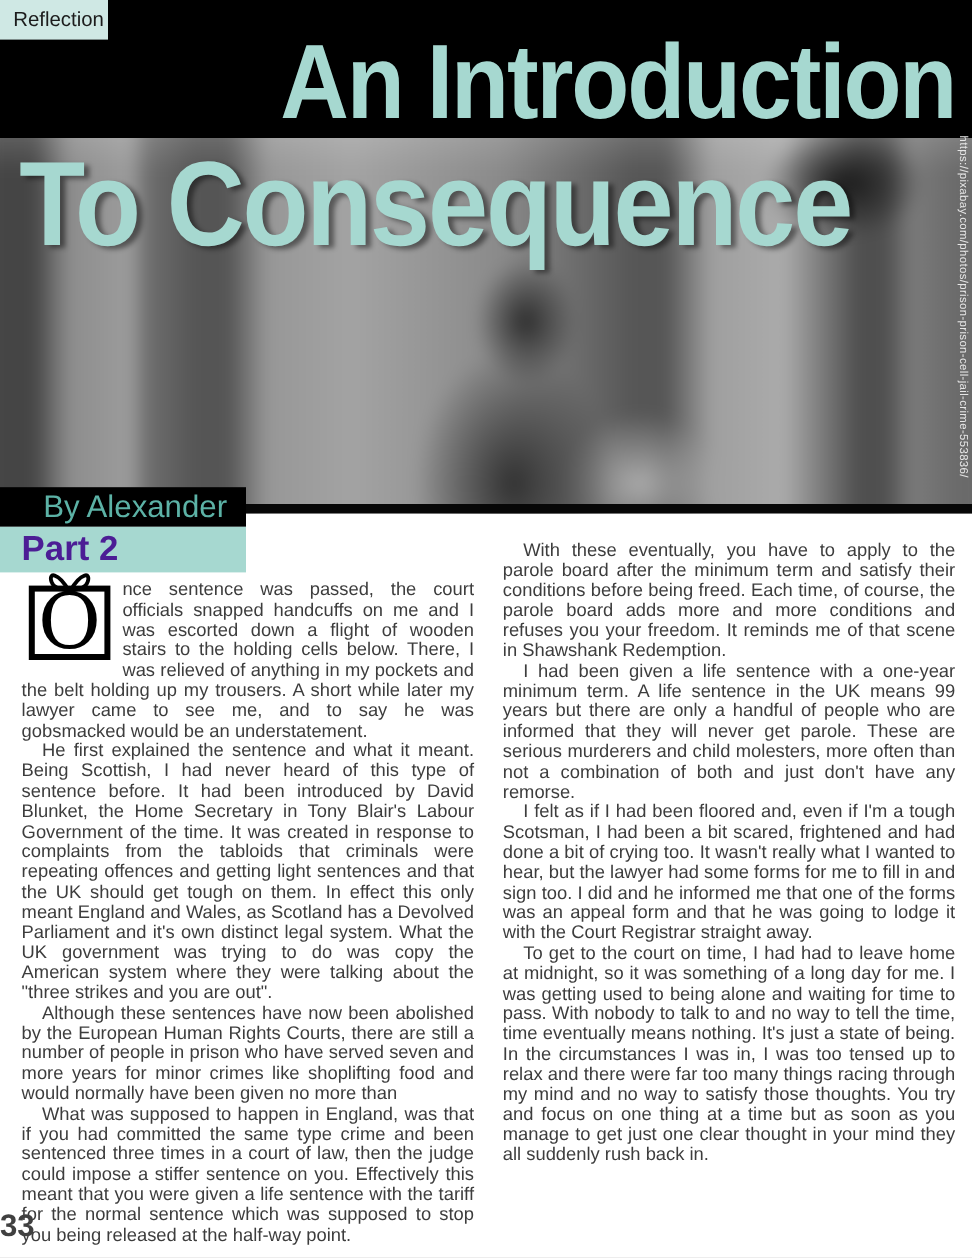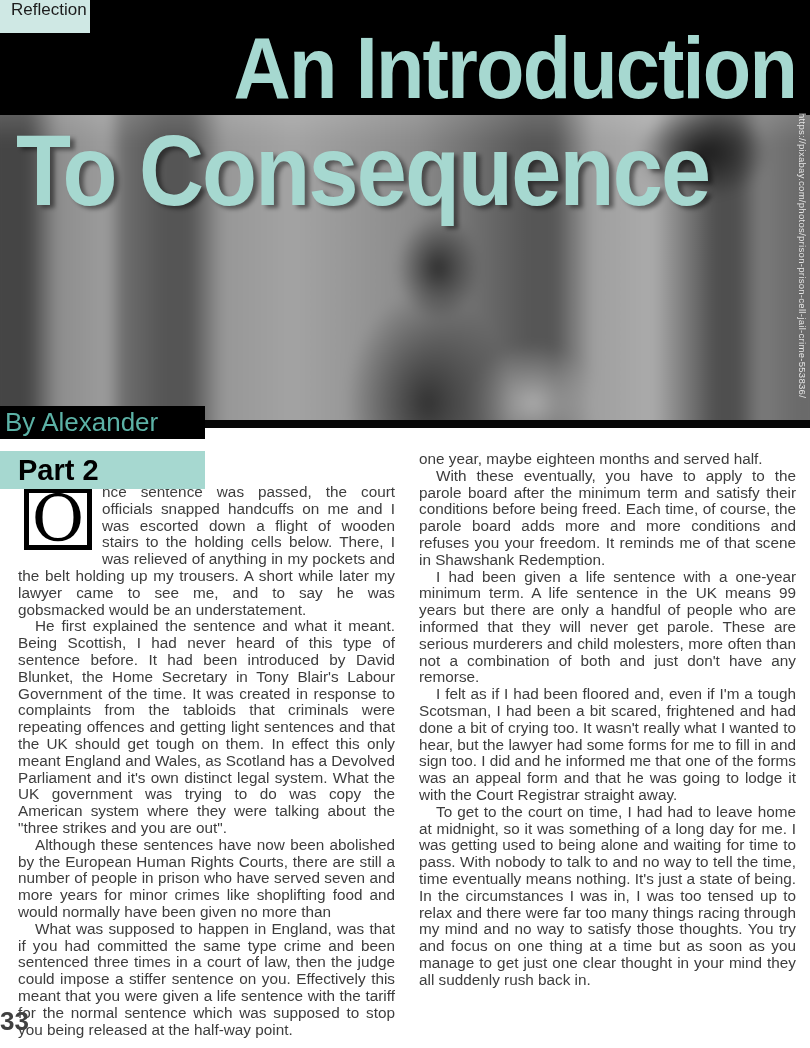--- a/index.html
+++ b/index.html
@@ -8,21 +8,21 @@
     background:#ffffff; overflow:hidden;
     font-family:"Liberation Sans", sans-serif;
   }
 
   
   .top-band { position:absolute; top:0; left:0; width:810px; height:115px; background:#000; }
 
   .reflection-tag {
     position:absolute; top:0; left:0; width:90px; height:33px;
     background:#cfe8e4; color:#1c1c1c; font-size:17px;
-    display:flex; padding-left:11px; box-sizing:border-box;
+    display:flex; align-items:center; padding-left:11px; box-sizing:border-box;
   }
 
   .headline { position:absolute; white-space:nowrap; color:#a6d8d0;
     font-weight:bold; letter-spacing:-2px; line-height:1; }
   .headline-1 { top:24px; right:14px; font-size:88px;
     transform:scaleX(0.90); transform-origin:right top; }
   .headline-2 { top:120px; left:16px; font-size:100px;
     transform:scaleX(0.90); transform-origin:left top;
     text-shadow:5px 3px 5px rgba(0,0,0,0.45); z-index:5; }
 
@@ -48,24 +48,24 @@
 
   .photo-credit {
     position:absolute; top:113px; right:2px; height:300px;
     writing-mode:vertical-rl; font-size:9.5px; color:#e6e6e6;
     letter-spacing:0.3px; z-index:6; text-decoration:none;
   }
 
   
   .byline-bar { position:absolute; top:406px; left:0; width:205px; height:33px;
     background:#000; color:#5cb2a6; font-size:26px;
-    display:flex; align-items:center; padding-left:5px; box-sizing:border-box; z-index:7; }
+    display:flex; align-items:center; padding-left:36px; box-sizing:border-box; z-index:7; }
   .part-bar { position:absolute; top:439px; left:0; width:205px; height:38px;
-    background:#a6d8d0; color:#000000; font-size:29px; font-weight:bold;
-    display:flex; align-items:center; padding-left:18px; box-sizing:border-box; z-index:7;margin-top:12px; }
+    background:#a6d8d0; color:#4c1d95; font-size:29px; font-weight:bold;
+    display:flex; align-items:center; padding-left:18px; box-sizing:border-box; z-index:7; }
 
   
   .body-col { position:absolute; width:377px; font-size:15.3px; line-height:16.8px;
     color:#3d3d3d; text-align:justify; }
   .col-left  { top:484px; left:18px; }
   .col-right { top:451px; left:419px; }
   .body-col p { margin:0; }
   .body-col p.indent { text-indent:17px; }
 
   .dropcap {
@@ -116,21 +116,20 @@
         </svg>
         <span>O</span>
       </span><span>nce sentence was passed, the court officials snapped handcuffs on me and I was escorted down a flight of wooden stairs to the holding cells below. There, I was relieved of anything in my pockets and the belt holding up my trousers. A short while later my lawyer came to see me, and to say he was gobsmacked would be an understatement.</span>
     </p>
     <p class="indent">He first explained the sentence and what it meant. Being Scottish, I had never heard of this type of sentence before. It had been introduced by David Blunket, the Home Secretary in Tony Blair's Labour Government of the time. It was created in response to complaints from the tabloids that criminals were repeating offences and getting light sentences and that the UK should get tough on them. In effect this only meant England and Wales, as Scotland has a Devolved Parliament and it's own distinct legal system. What the UK government was trying to do was copy the American system where they were talking about the "three strikes and you are out".</p>
     <p class="indent">Although these sentences have now been abolished by the European Human Rights Courts, there are still a number of people in prison who have served seven and more years for minor crimes like shoplifting food and would normally have been given no more than</p>
     <p class="indent">What was supposed to happen in England, was that if you had committed the same type crime and been sentenced three times in a court of law, then the judge could impose a stiffer sentence on you. Effectively this meant that you were given a life sentence with the tariff for the normal sentence which was supposed to stop you being released at the half-way point.</p>
   </div>
 
   <div class="body-col col-right">
-    <p>one year, maybe eighteen months and served half.</p>
     <p class="indent">With these eventually, you have to apply to the parole board after the minimum term and satisfy their conditions before being freed. Each time, of course, the parole board adds more and more conditions and refuses you your freedom. It reminds me of that scene in Shawshank Redemption.</p>
     <p class="indent">I had been given a life sentence with a one-year minimum term. A life sentence in the UK means 99 years but there are only a handful of people who are informed that they will never get parole. These are serious murderers and child molesters, more often than not a combination of both and just don't have any remorse.</p>
     <p class="indent">I felt as if I had been floored and, even if I'm a tough Scotsman, I had been a bit scared, frightened and had done a bit of crying too. It wasn't really what I wanted to hear, but the lawyer had some forms for me to fill in and sign too. I did and he informed me that one of the forms was an appeal form and that he was going to lodge it with the Court Registrar straight away.</p>
     <p class="indent">To get to the court on time, I had had to leave home at midnight, so it was something of a long day for me. I was getting used to being alone and waiting for time to pass. With nobody to talk to and no way to tell the time, time eventually means nothing. It's just a state of being. In the circumstances I was in, I was too tensed up to relax and there were far too many things racing through my mind and no way to satisfy those thoughts. You try and focus on one thing at a time but as soon as you manage to get just one clear thought in your mind they all suddenly rush back in.</p>
   </div>
 
   <div class="page-number">33</div>
 
 </div>
 

